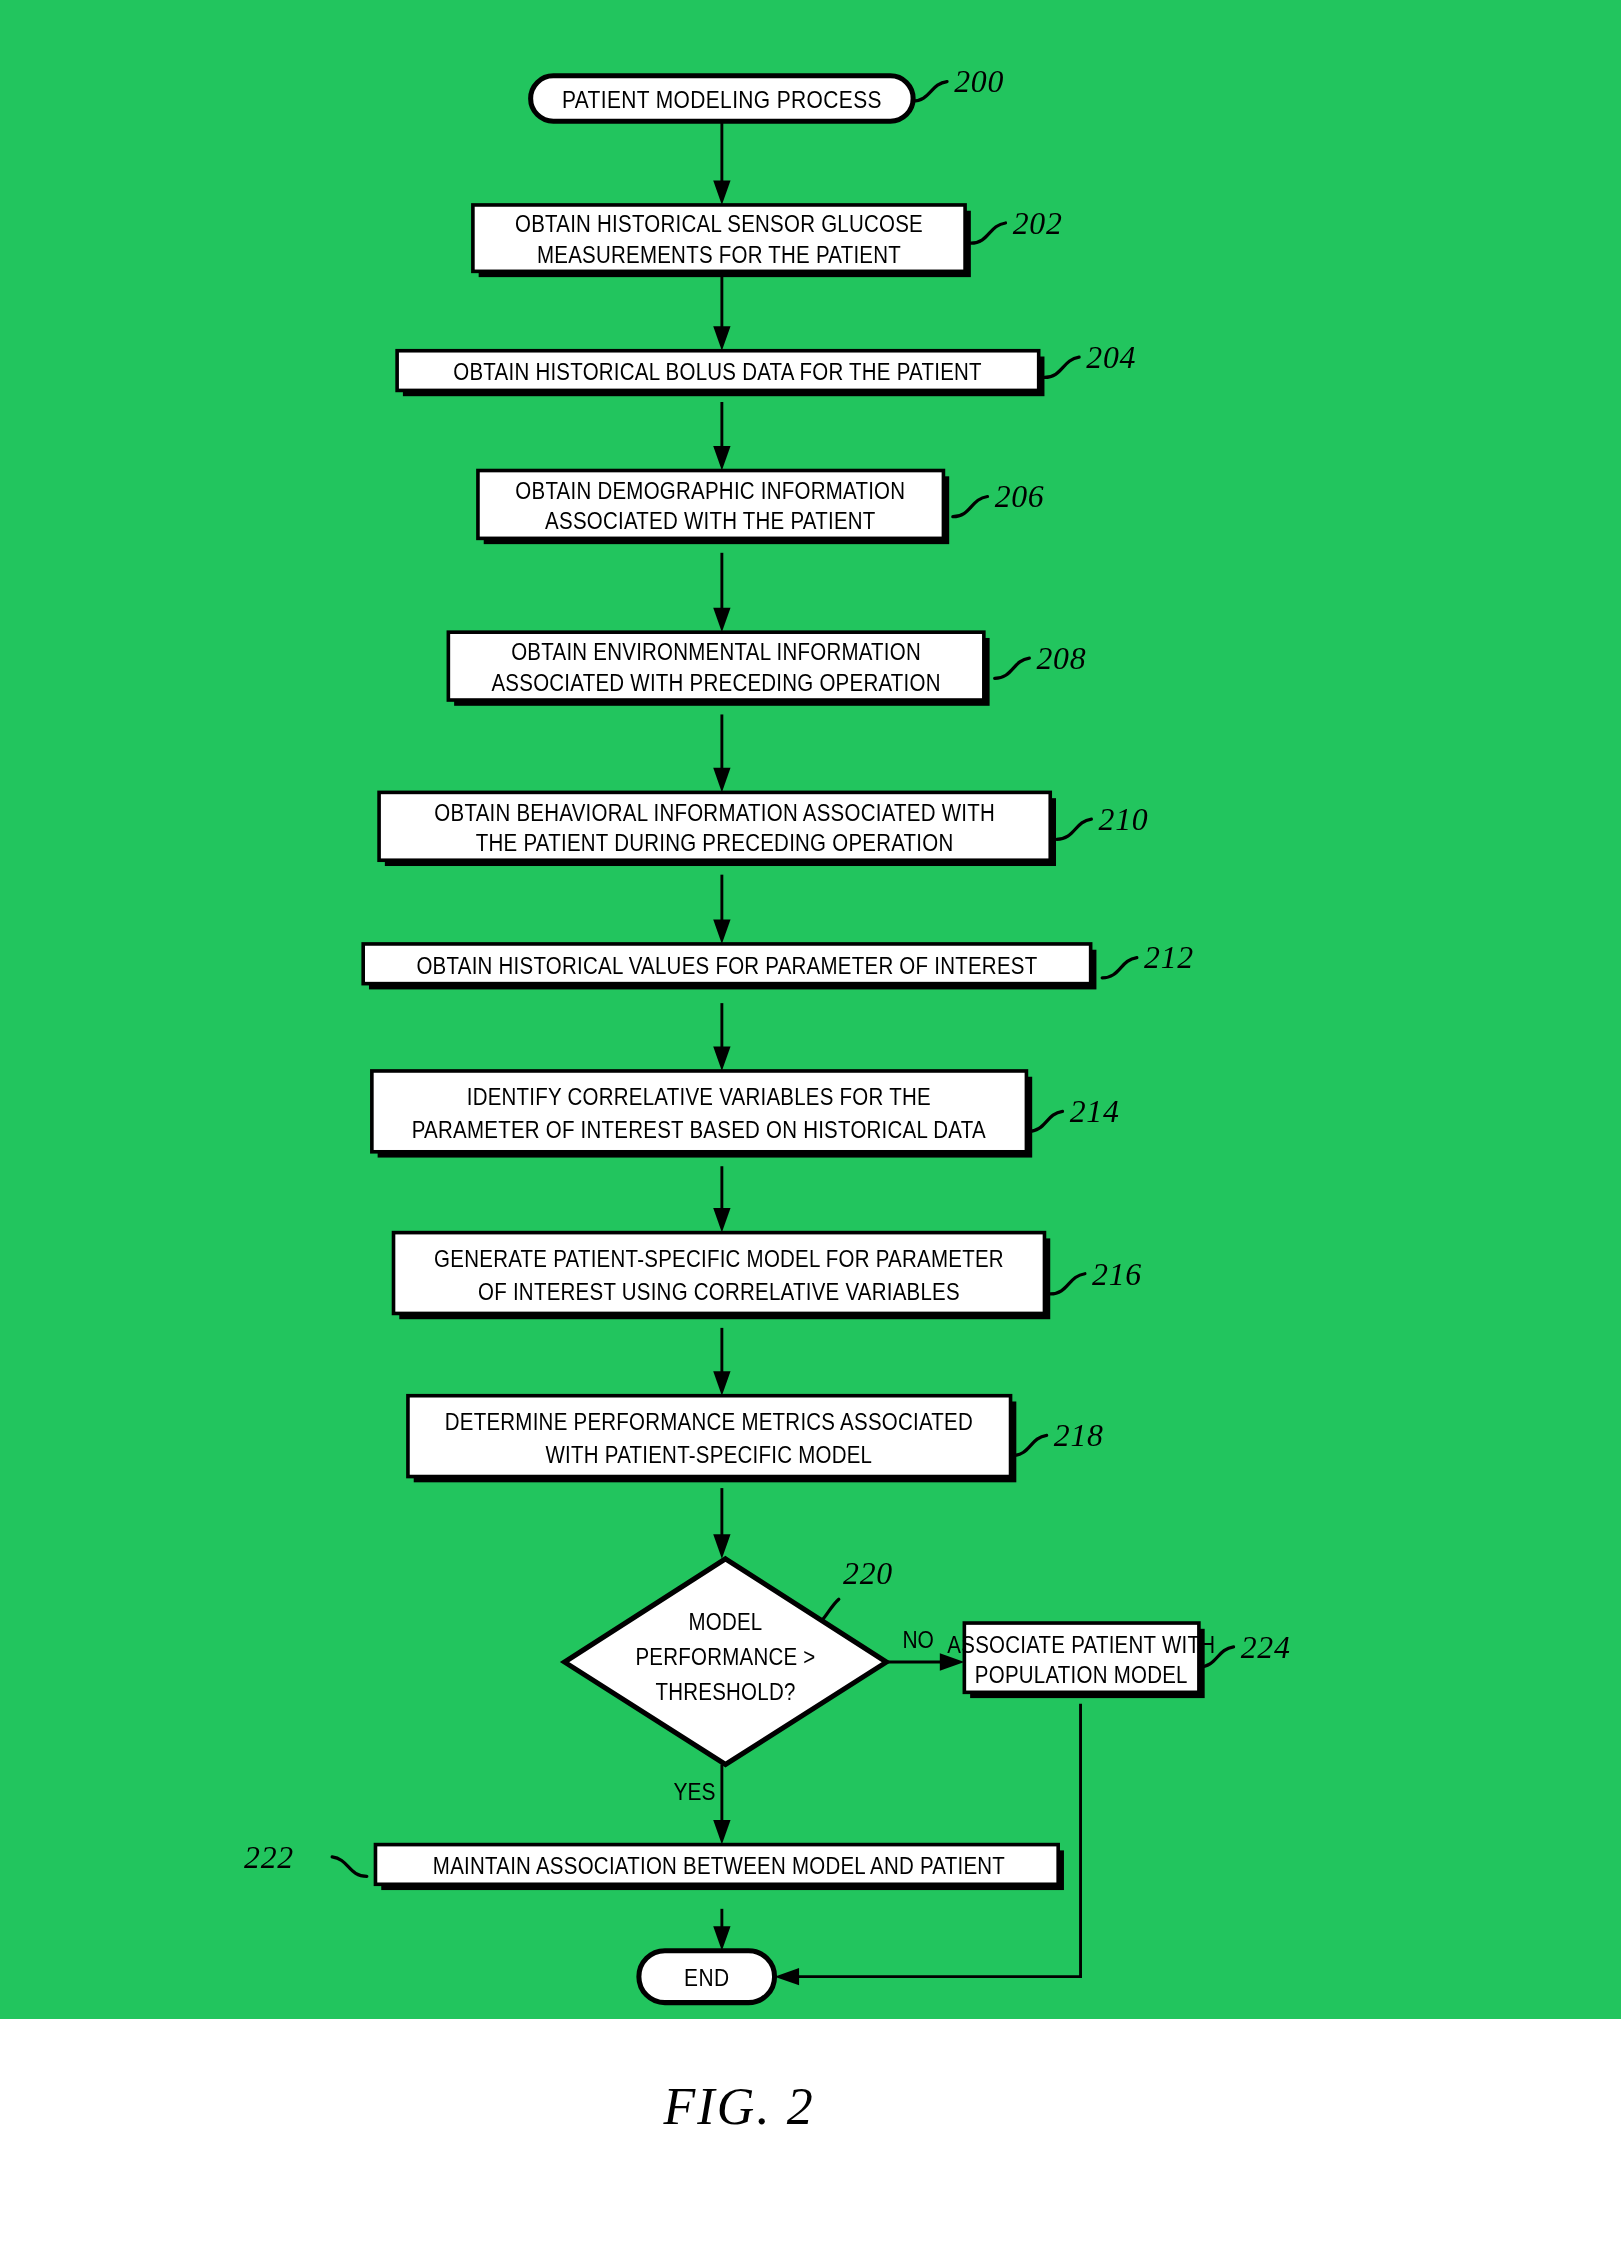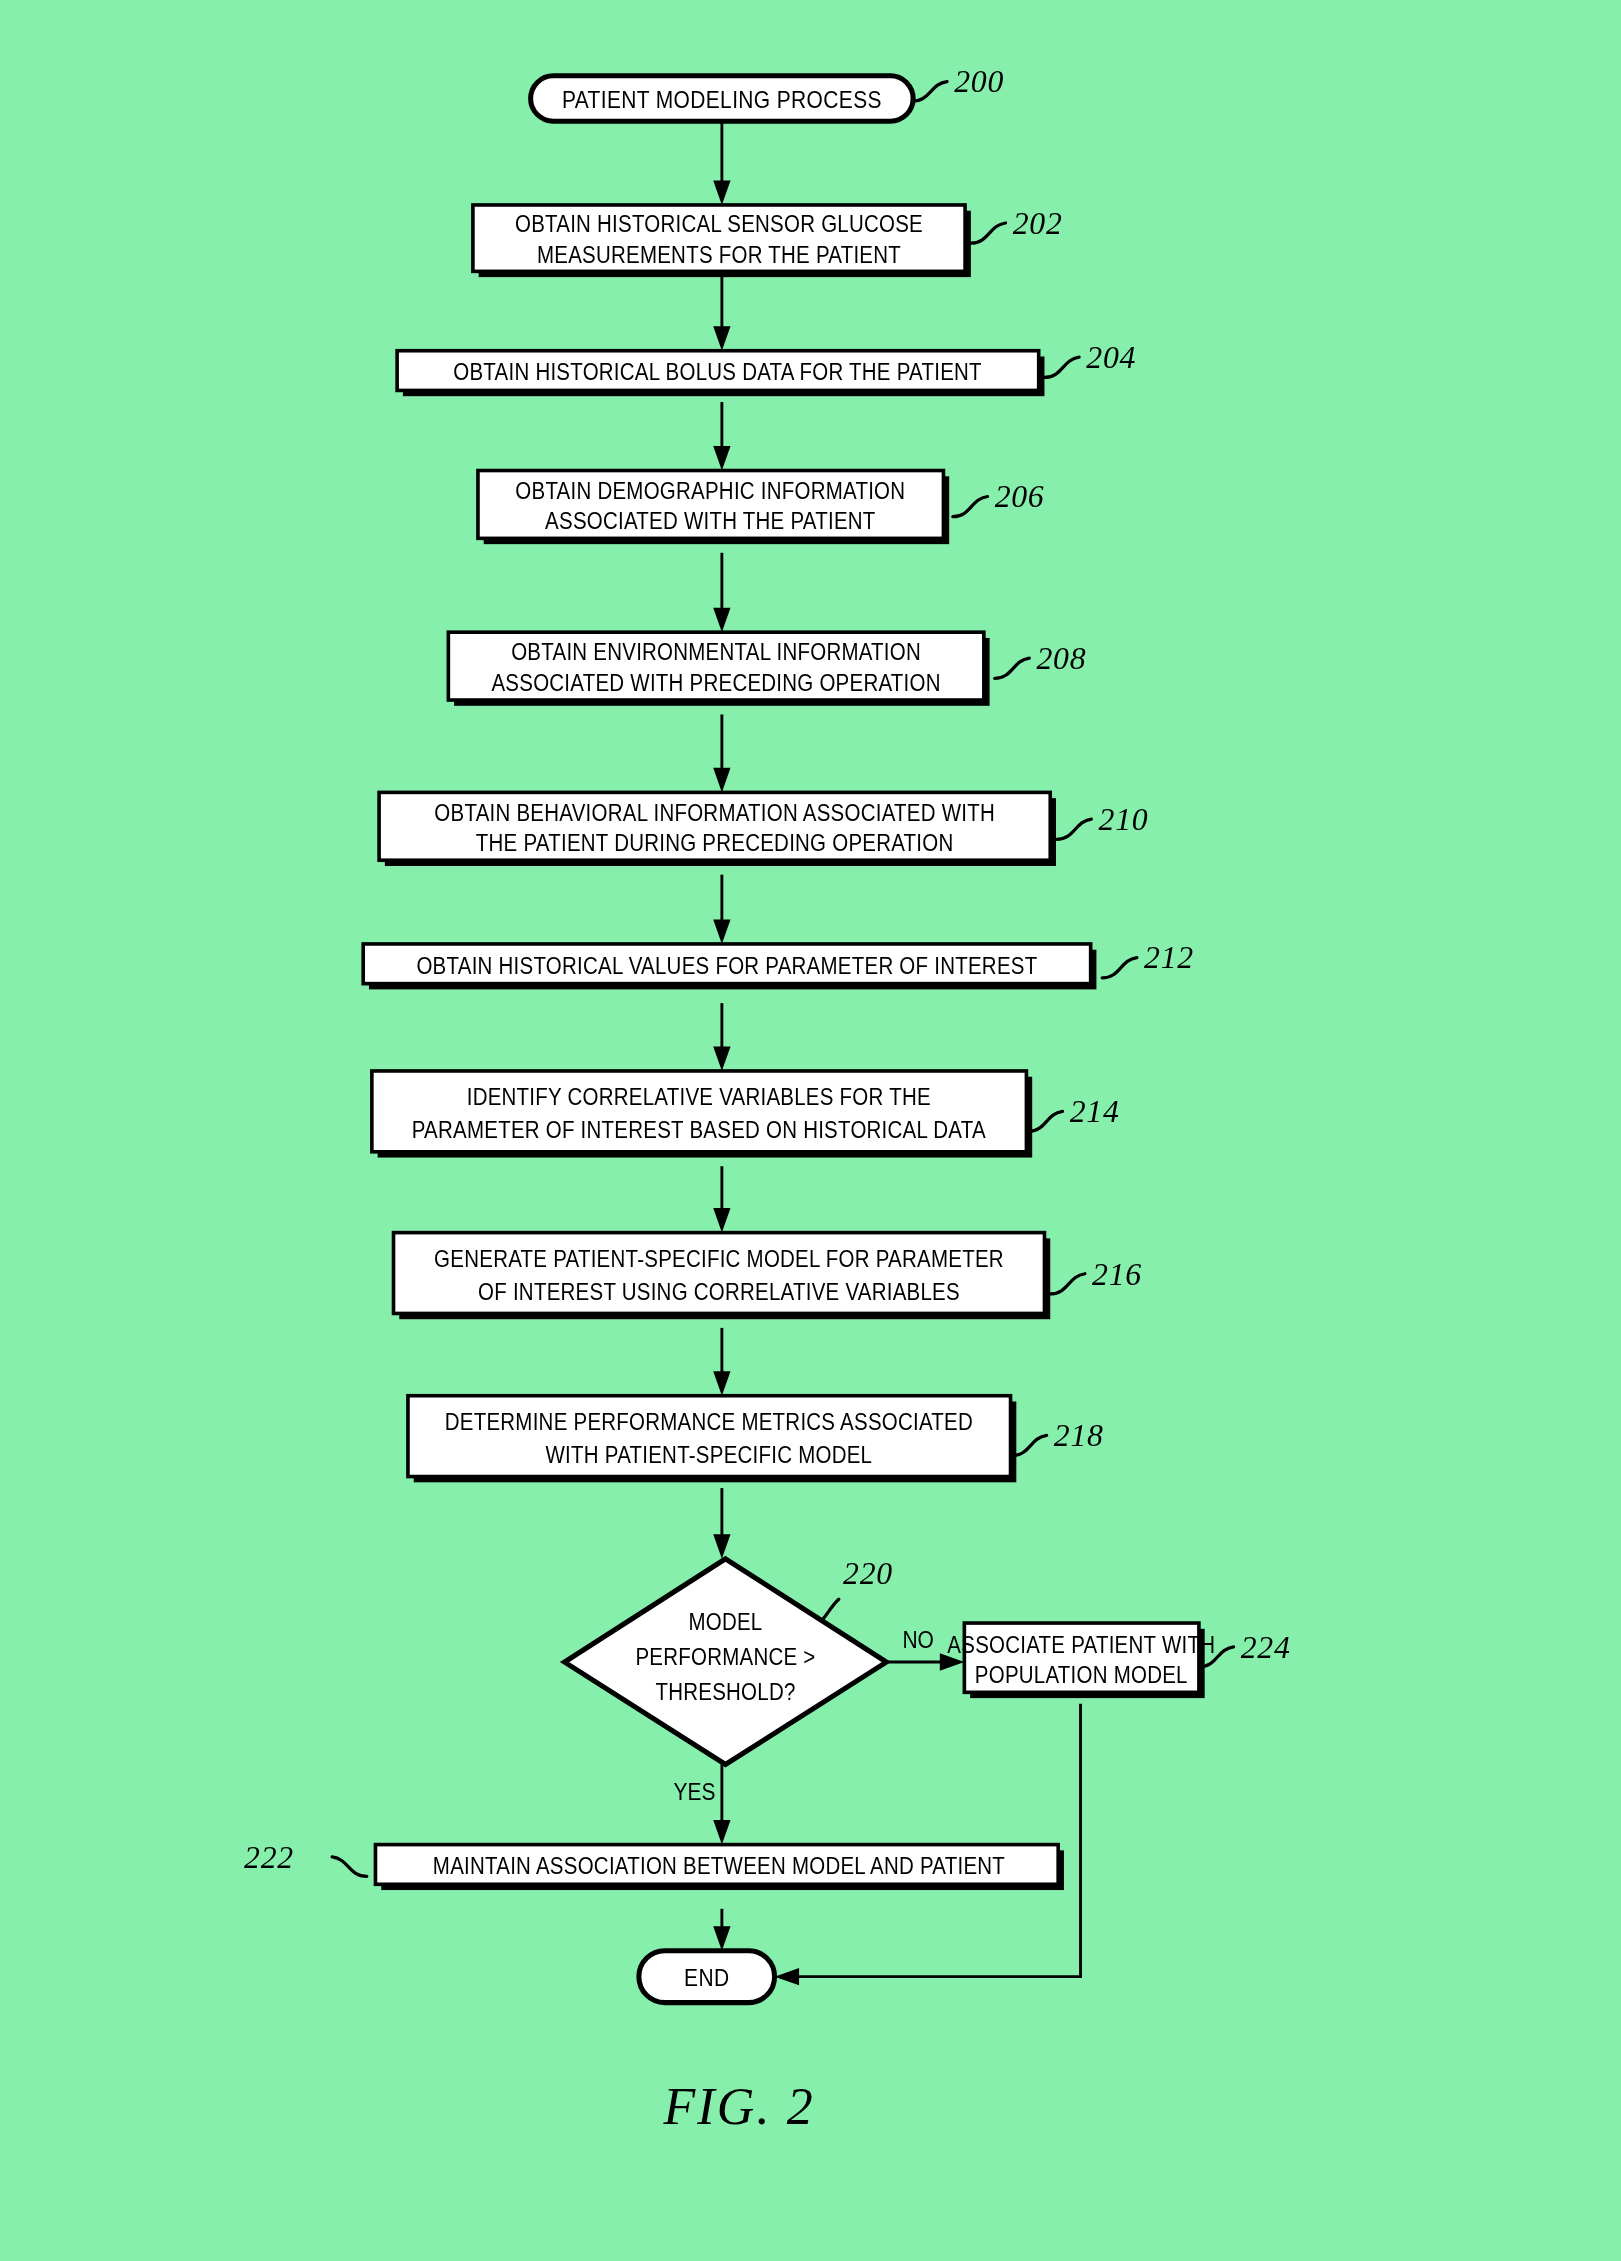--- a/index.html
+++ b/index.html
@@ -9,22 +9,22 @@
   }
   body {
     width: 1622px;
     height: 2261px;
     font-family: "Liberation Sans", sans-serif;
     overflow: hidden;
   }
   #figure-root {
     position: relative;
     width: 1622px;
-    height: 2261px;
-    background: #86efac;
+    height: 2019px;
+    background: #22c55e;
   }
   svg#flow {
     position: absolute;
     top: 0;
     left: 0;
     width: 1622px;
     height: 2261px;
     display: block;
   }
   

